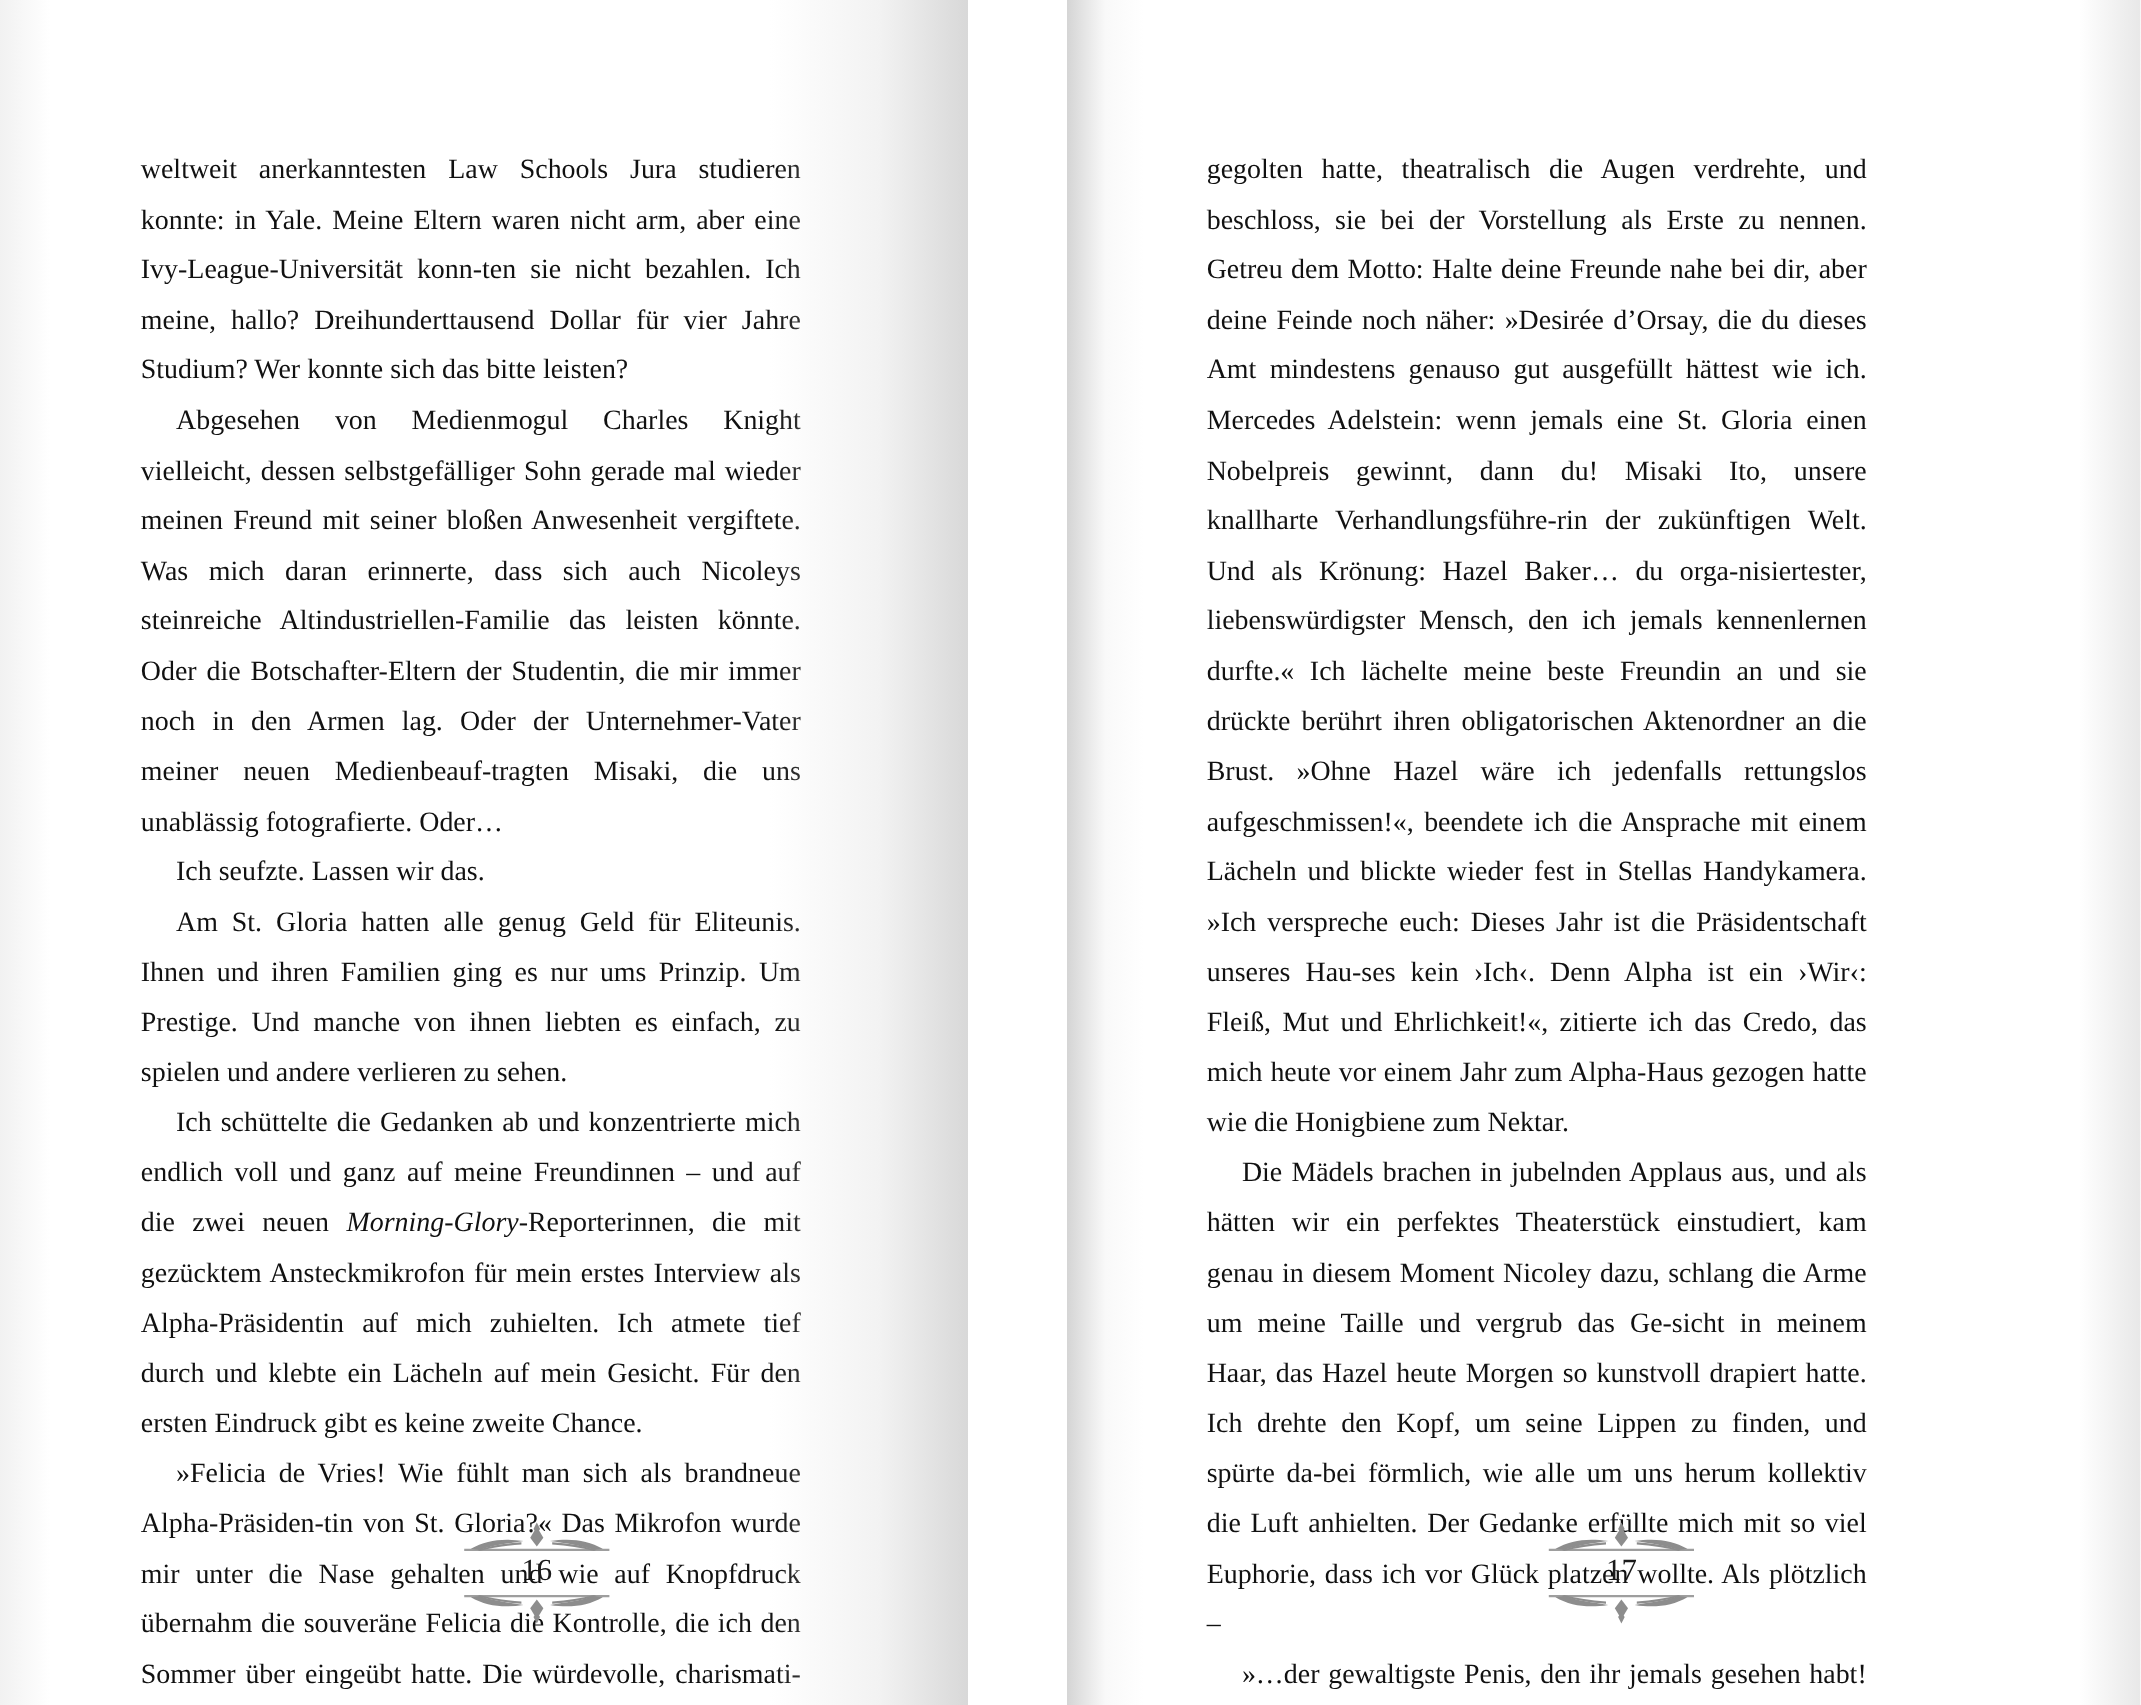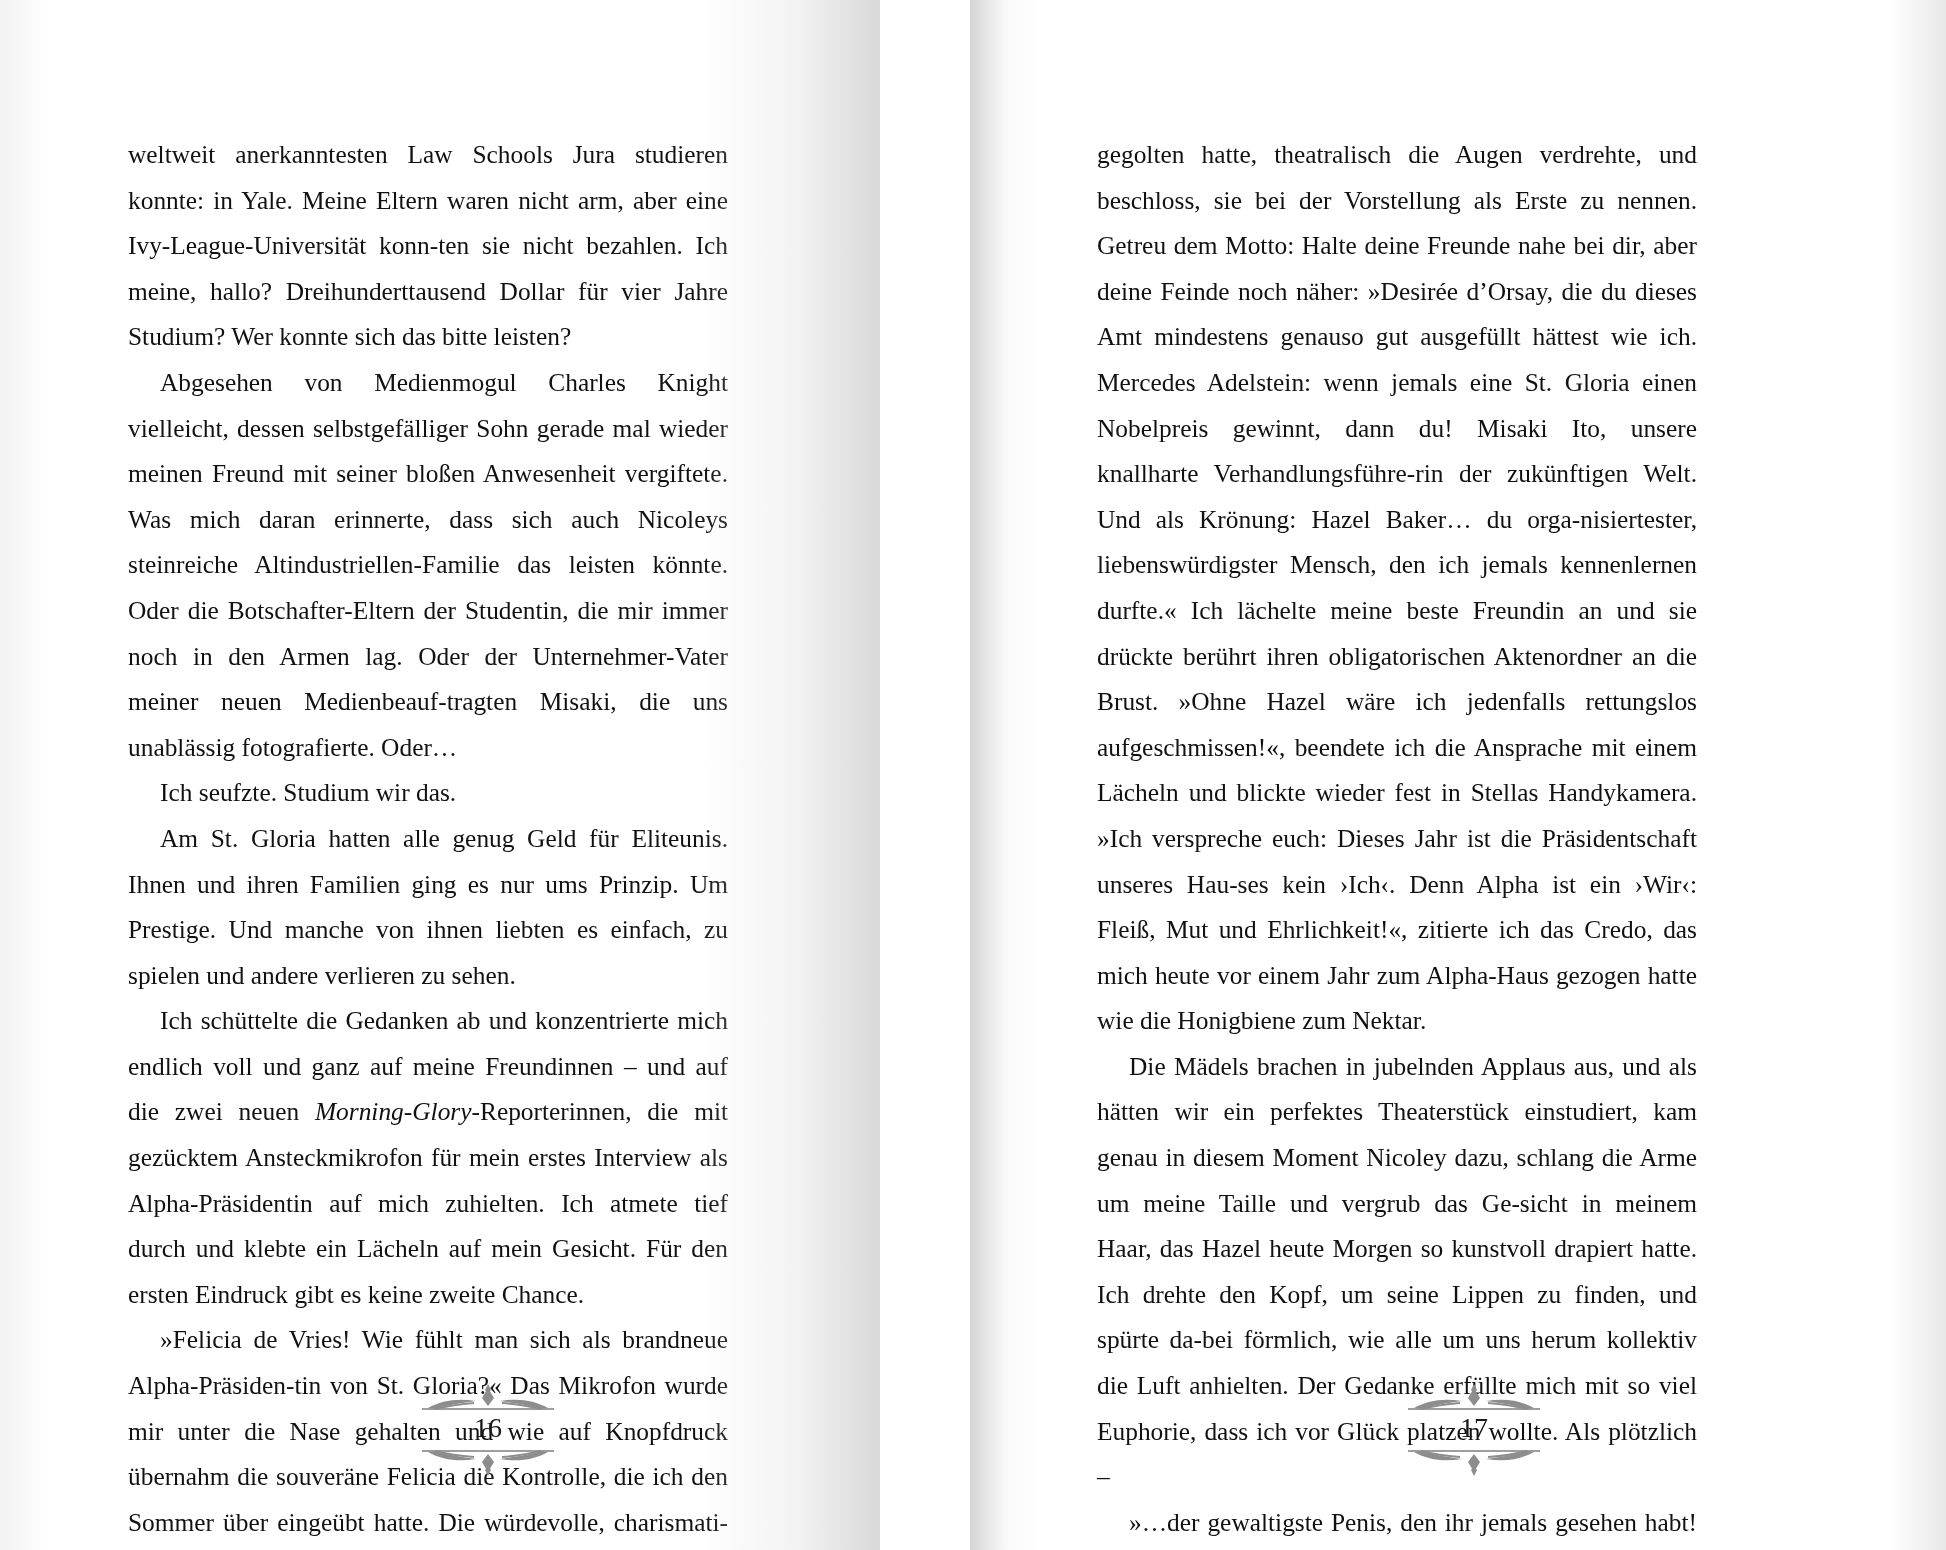--- a/index.html
+++ b/index.html
@@ -123,21 +123,21 @@
 </style>
 </head>
 <body>
 
 <div class="spread">
 
   <div class="page page-left">
     <div class="textcol col-left" id="left-col">
         <p><span>weltweit anerkanntesten Law Schools Jura studieren konnte: in Yale. Meine Eltern waren nicht arm, aber eine Ivy-League-Universität konn-ten sie nicht bezahlen. Ich meine, hallo? Dreihunderttausend Dollar für vier Jahre Studium? Wer konnte sich das bitte leisten?</span></p>
         <p class="indent"><span>Abgesehen von Medienmogul Charles Knight vielleicht, dessen selbstgefälliger Sohn gerade mal wieder meinen Freund mit seiner bloßen Anwesenheit vergiftete. Was mich daran erinnerte, dass sich auch Nicoleys steinreiche Altindustriellen-Familie das leisten könnte. Oder die Botschafter-Eltern der Studentin, die mir immer noch in den Armen lag. Oder der Unternehmer-Vater meiner neuen Medienbeauf-tragten Misaki, die uns unablässig fotografierte. Oder…</span></p>
-        <p class="indent"><span>Ich seufzte. Studium wir das.</span></p>
+        <p class="indent"><span>Ich seufzte. Lassen wir das.</span></p>
         <p class="indent"><span>Am St. Gloria hatten alle genug Geld für Eliteunis. Ihnen und ihren Familien ging es nur ums Prinzip. Um Prestige. Und manche von ihnen liebten es einfach, zu spielen und andere verlieren zu sehen.</span></p>
         <p class="indent"><span>Ich schüttelte die Gedanken ab und konzentrierte mich endlich voll und ganz auf meine Freundinnen – und auf die zwei neuen </span><em>Morning-Glory</em><span>-Reporterinnen, die mit gezücktem Ansteckmikrofon für mein erstes Interview als Alpha-Präsidentin auf mich zuhielten. Ich atmete tief durch und klebte ein Lächeln auf mein Gesicht. Für den ersten Eindruck gibt es keine zweite Chance.</span></p>
         <p class="indent"><span>»Felicia de Vries! Wie fühlt man sich als brandneue Alpha-Präsiden-tin von St. Gloria?« Das Mikrofon wurde mir unter die Nase gehalten und wie auf Knopfdruck übernahm die souveräne Felicia die Kontrolle, die ich den Sommer über eingeübt hatte. Die würdevolle, charismati-sche Präsidentin, die sie nach dem letzten Desaster-Jahr erwarteten.</span></p>
       </div>
     <div class="folio folio-left">
       <svg width="140" height="96" viewBox="0 0 140 96" aria-hidden="true">
         <g fill="#8d8d8d" stroke="none">
 
           <path d="M4 26 L136 26 L136 28 L4 28 Z" opacity="0.85"></path>
 

